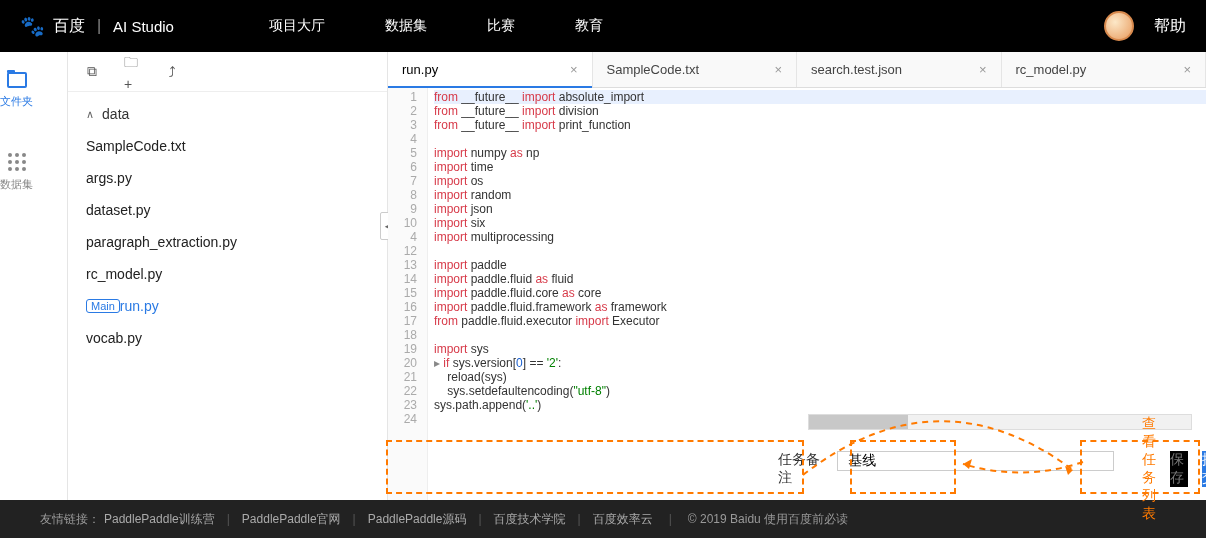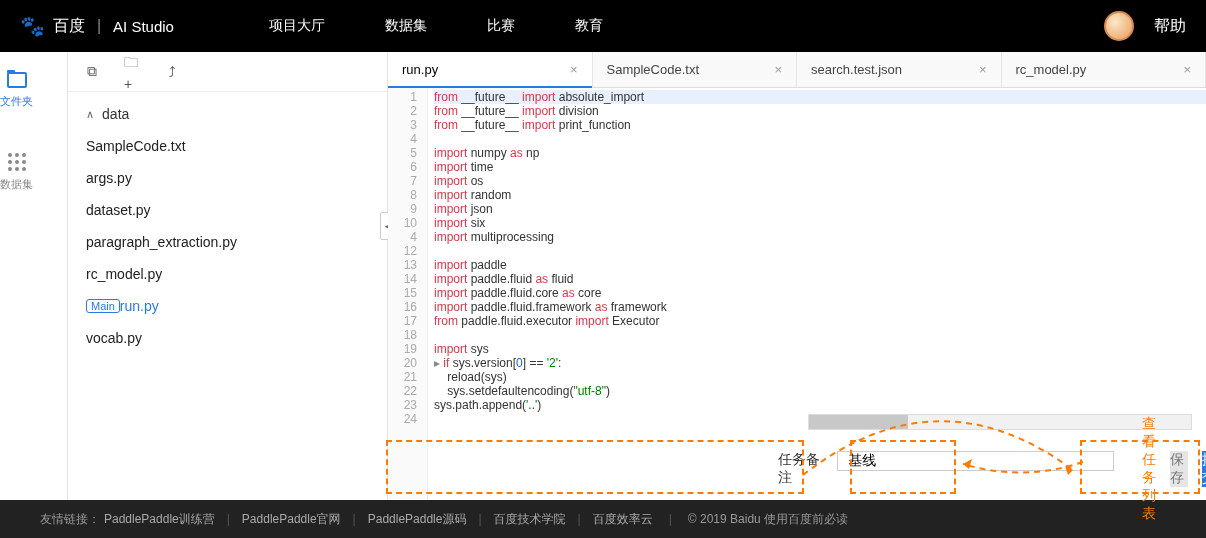--- a/index.html
+++ b/index.html
@@ -46,21 +46,21 @@
 .mod{color:#333}
 .gutter-collapse{position:absolute;left:-8px;top:160px;width:14px;height:28px;background:#fff;border:1px solid #ccc;border-radius:2px;display:flex;align-items:center;justify-content:center;font-size:9px;color:#666;cursor:pointer}
 .hscroll{position:absolute;bottom:70px;left:420px;right:14px;height:16px;background:#f1f1f1;border:1px solid #ddd}
 .hscroll-thumb{position:absolute;left:0;top:0;bottom:0;width:26%;background:#c8c8c8}
 .bottom-bar{position:absolute;bottom:0;left:380px;right:8px;height:62px;background:#fff;display:flex;align-items:center;padding:0 10px;gap:14px}
 .task-group{display:flex;align-items:flex-start;gap:10px}
 .task-label{font-size:14px;color:#333}
 .task-input{width:312px;height:20px;border:1px solid #ccc;padding:0 10px;font-size:14px}
 .link{color:#ff7a00;font-size:14px;cursor:pointer}
 .btn{width:82px;height:36px;display:flex;align-items:center;justify-content:center;font-size:14px;cursor:pointer;letter-spacing:4px}
-.btn.save{background:#e5e5e5;color:#777}
+.btn.save{background:#000000;color:#777}
 .btn.submit{background:#2a7ae4;color:#fff}
 .dash-box{border:2px dashed #ff7a00;position:absolute;pointer-events:none}
 .footer{height:38px;background:#222;color:#999;font-size:12px;display:flex;align-items:center;padding:0 40px;gap:4px}
 .footer a{color:#aaa;text-decoration:none}
 .footer .sep{margin:0 12px;color:#555}
 svg.arc{position:absolute;pointer-events:none}
 </style>
 </head>
 <body>
 

